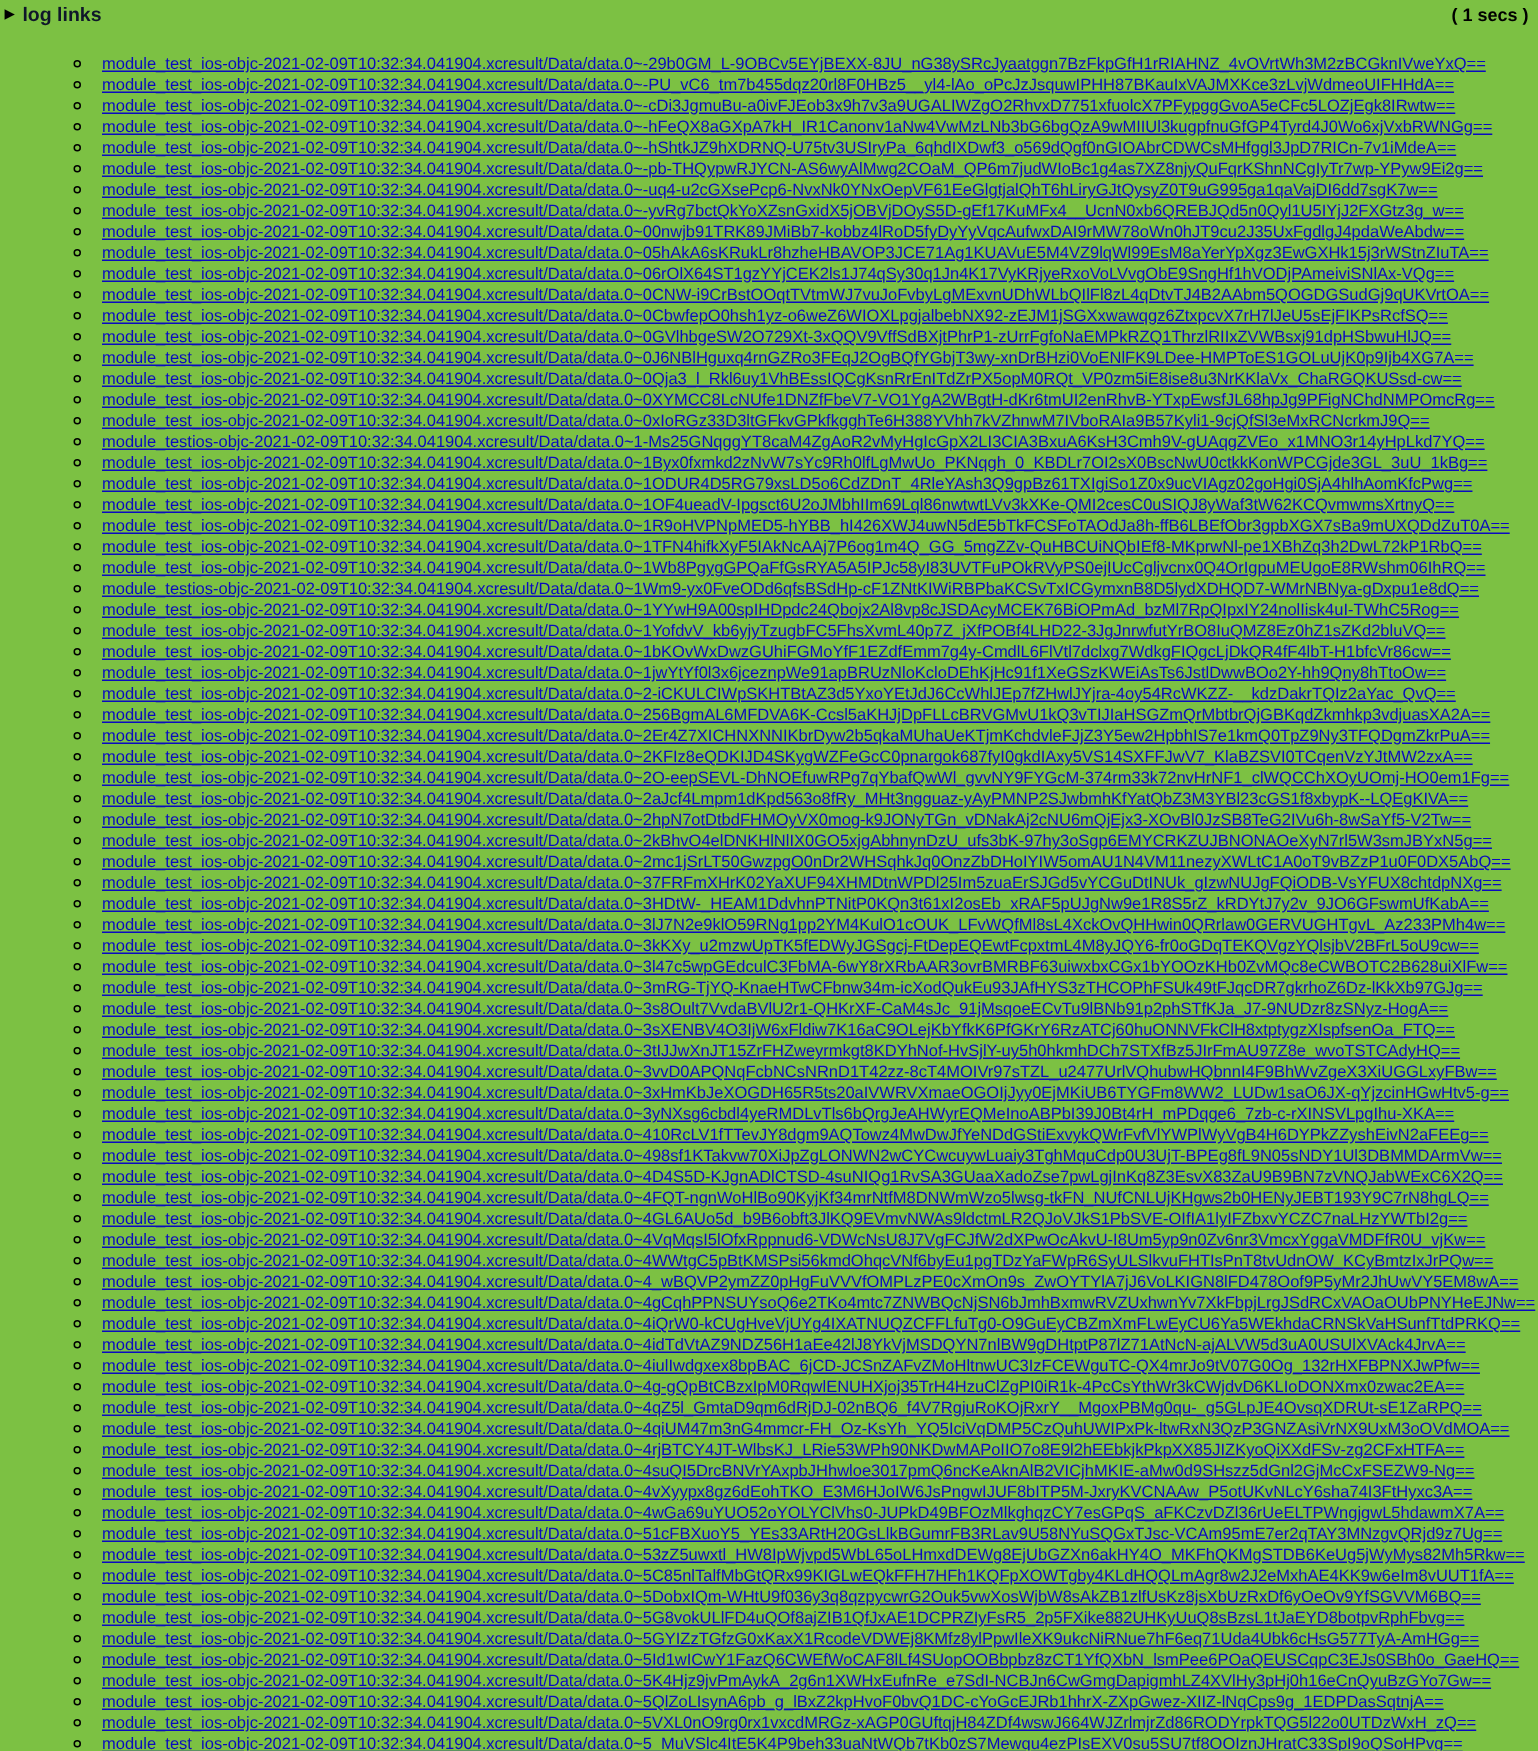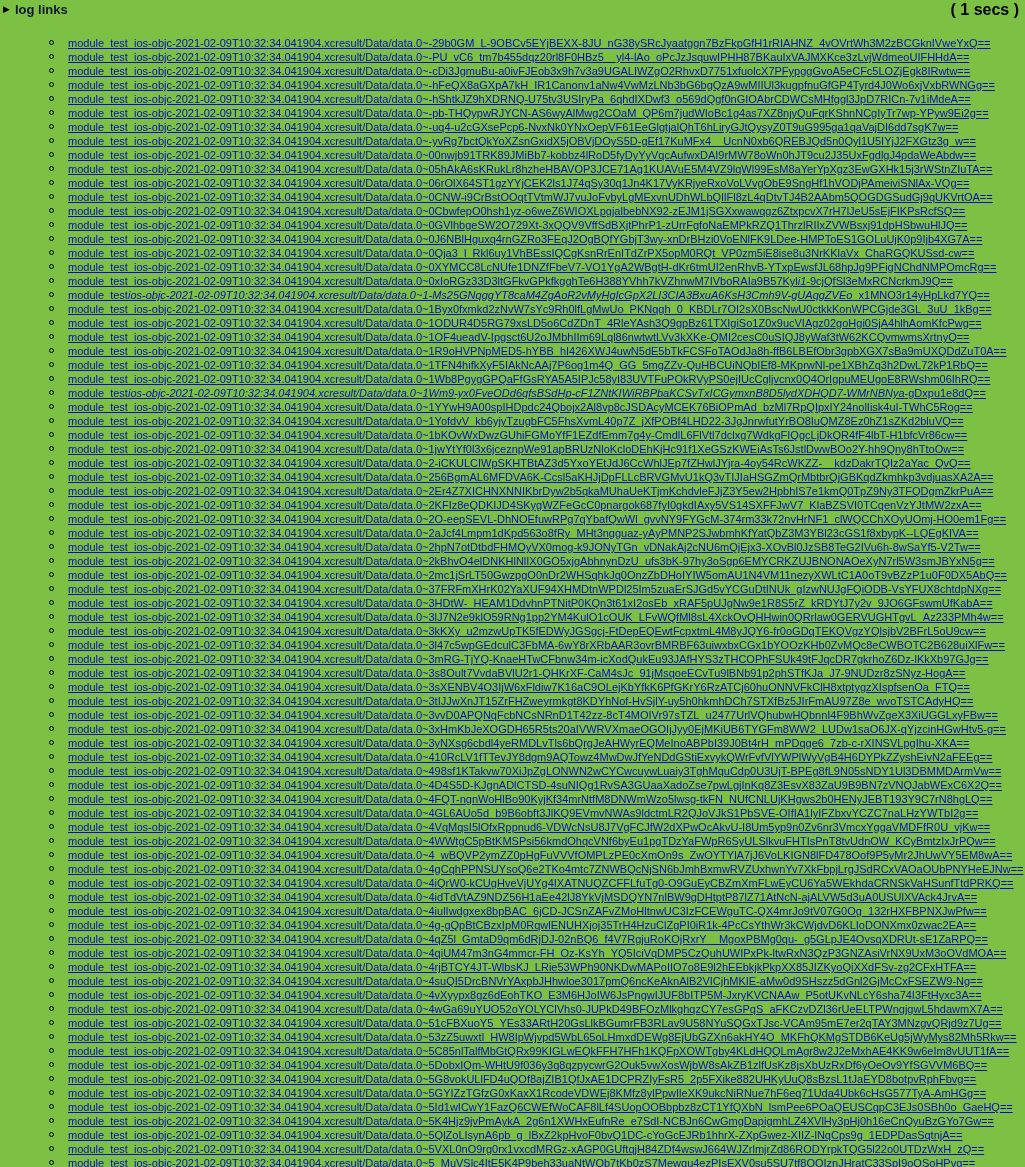--- a/index.html
+++ b/index.html
@@ -29,21 +29,21 @@
     font-size: 9px;
     color: #000;
     line-height: 1;
   }
   .section-title {
     font-size: 13px;
     font-weight: bold;
     color: #0f172a;
   }
   .duration {
-    font-size: 16px;
+    font-size: 12px;
     font-weight: bold;
     color: #000;
     white-space: pre;
     margin-left: 12px;
   }
   ul.loglist {
     margin: 18px 0 0 0;
     padding: 0;
   }
   ul.loglist li {
@@ -64,21 +64,20 @@
     border: 1px solid #000;
     border-radius: 50%;
   }
   a.loglink {
     font-size: 11px;
     color: #0a0ac0;
     text-decoration: underline;
     cursor: pointer;
   }
   a.loglink .it {
-    font-style: italic;
   }
 </style>
 </head>
 <body>
 
 <div class="section-header">
   <div class="left">
     <span class="tri">▶</span>
     <span class="section-title">log links</span>
   </div>

